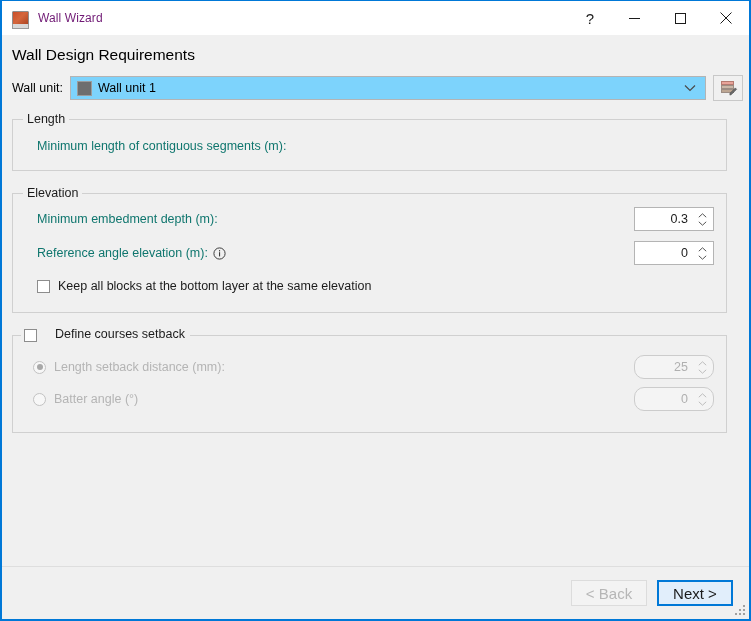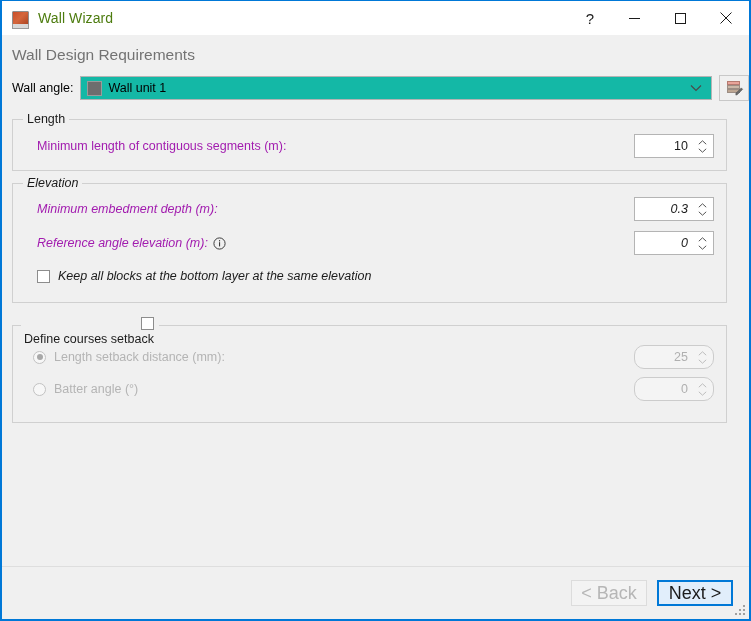--- a/index.html
+++ b/index.html
@@ -61,22 +61,22 @@
   .title-icon .brick::after {
     content: "";
     position: absolute;
     left: -1px; bottom: -3px;
     width: 15px; height: 4px;
     background: #d8d8d8;
     border: 1px solid #9a9a9a;
     border-top: none;
   }
   .title-text {
-    font-size: 14px;
-    color: #4d7c0f;
+    font-size: 12px;
+    color: #701a75;
     letter-spacing: 0.1px;
   }
   .winbtns {
     position: absolute;
     right: 0; top: 0;
     height: 34px;
     display: flex;
   }
   .winbtn {
     width: 46px;
@@ -96,42 +96,42 @@
   
   .client {
     flex: 1 1 auto;
     background: #f0f0f0;
     display: flex;
     flex-direction: column;
     position: relative;
   }
 
   .page-title {
-    color: #737373;
+    color: #000000;
     font-size: 15.5px;
     padding: 10px 0 0 10px;
     line-height: 20px;
   }
 
   
   .unit-row {
     display: flex;
     align-items: center;
     margin: 10px 0 0 10px;
   }
   .unit-label {
     font-size: 12.5px;
     margin-right: 7px;
     white-space: nowrap;
   }
   .combo {
     position: relative;
     width: 636px;
     height: 24px;
-    background: #14b8a6;
+    background: #7dd3fc;
     border: 1px solid #b4b4b4;
     box-sizing: border-box;
     display: flex;
     align-items: center;
   }
   .combo .swatch {
     width: 13px; height: 13px;
     background: #6e6e6e;
     border: 1px solid #9b9b9b;
     margin-left: 6px;
@@ -198,21 +198,21 @@
 
   .field-row {
     display: flex;
     align-items: center;
     height: 26px;
     margin-bottom: 8px;
   }
   .field-row:last-child { margin-bottom: 0; }
   .field-label {
     font-size: 12.5px;
-    color: #a21caf;
+    color: #0f766e;
     margin-left: 12px;
     white-space: nowrap;
     display: flex;
     align-items: center;
     gap: 5px;
   }
   .spacer { flex: 1 1 auto; }
 
   
   .spin {
@@ -292,25 +292,24 @@
     border-radius: 50%;
     background: #a8a8a8;
   }
   .radiorow .rtext { font-size: 12.5px; color: #b4b4b4; }
 
   
   .group.setback { margin-top: 22px; }
   .group.setback > .legend {
     display: flex;
     align-items: flex-end;
-    gap: 2px;
+    gap: 18px;
     left: 8px;
     top: -9px;
     padding: 0 5px 0 3px;
-    flex-direction: column;
   }
   .group.setback .legend .cbox { margin-right: 0; }
 
   
   .footer-sep {
     height: 1px;
     background: #dedede;
     margin-top: auto;
   }
   .footer {
@@ -321,21 +320,21 @@
     padding-right: 16px;
     gap: 10px;
     flex: 0 0 auto;
     position: relative;
   }
   .btn {
     width: 76px;
     height: 26px;
     border: 1px solid #c0c0c0;
     background: #fdfdfd;
-    font-size: 18px;
+    font-size: 15px;
     font-family: "Liberation Sans", sans-serif;
     color: #1b1b1b;
     box-sizing: border-box;
     padding: 0;
   }
   .btn.disabled {
     color: #b6b6b6;
     background: #f3f3f3;
     border-color: #dcdcdc;
   }
@@ -386,21 +385,21 @@
         </svg>
       </button>
     </div>
   </div>
 
   <div class="client">
 
     <div class="page-title">Wall Design Requirements</div>
 
     <div class="unit-row">
-      <span class="unit-label">Wall angle:</span>
+      <span class="unit-label">Wall unit:</span>
 
       <div class="combo">
         <span class="swatch"></span>
         <span class="combo-text">Wall unit 1</span>
         <span class="chev">
           <svg width="12" height="8" viewBox="0 0 12 8">
             <polyline points="1,1.5 6,6.5 11,1.5" fill="none" stroke="#4a4a4a" stroke-width="1.2"></polyline>
           </svg>
         </span>
       </div>
@@ -414,36 +413,25 @@
         </svg>
       </button>
     </div>
 
     <div class="group" style="margin-top:18px;">
       <span class="legend">Length</span>
       <div class="group-body" style="padding-top:13px;padding-bottom:11px;">
         <div class="field-row">
           <span class="field-label">Minimum length of contiguous segments (m):</span>
           <span class="spacer"></span>
-          <div class="spin">
-            <span class="val">10</span>
-            <span class="arrows">
-              <svg width="9" height="5" viewBox="0 0 9 5">
-                <polyline points="0.8,4.2 4.5,0.8 8.2,4.2" fill="none" stroke="#555" stroke-width="1"></polyline>
-              </svg>
-              <svg width="9" height="5" viewBox="0 0 9 5">
-                <polyline points="0.8,0.8 4.5,4.2 8.2,0.8" fill="none" stroke="#555" stroke-width="1"></polyline>
-              </svg>
-            </span>
-          </div>
         </div>
       </div>
     </div>
 
-    <div class="group" style="margin-top:12px;font-style:italic;">
+    <div class="group" style="margin-top:22px;">
       <span class="legend">Elevation</span>
       <div class="group-body" style="padding-top:12px;padding-bottom:14px;">
 
         <div class="field-row">
           <span class="field-label">Minimum embedment depth (m):</span>
           <span class="spacer"></span>
           <div class="spin">
             <span class="val">0.3</span>
             <span class="arrows">
               <svg width="9" height="5" viewBox="0 0 9 5">

